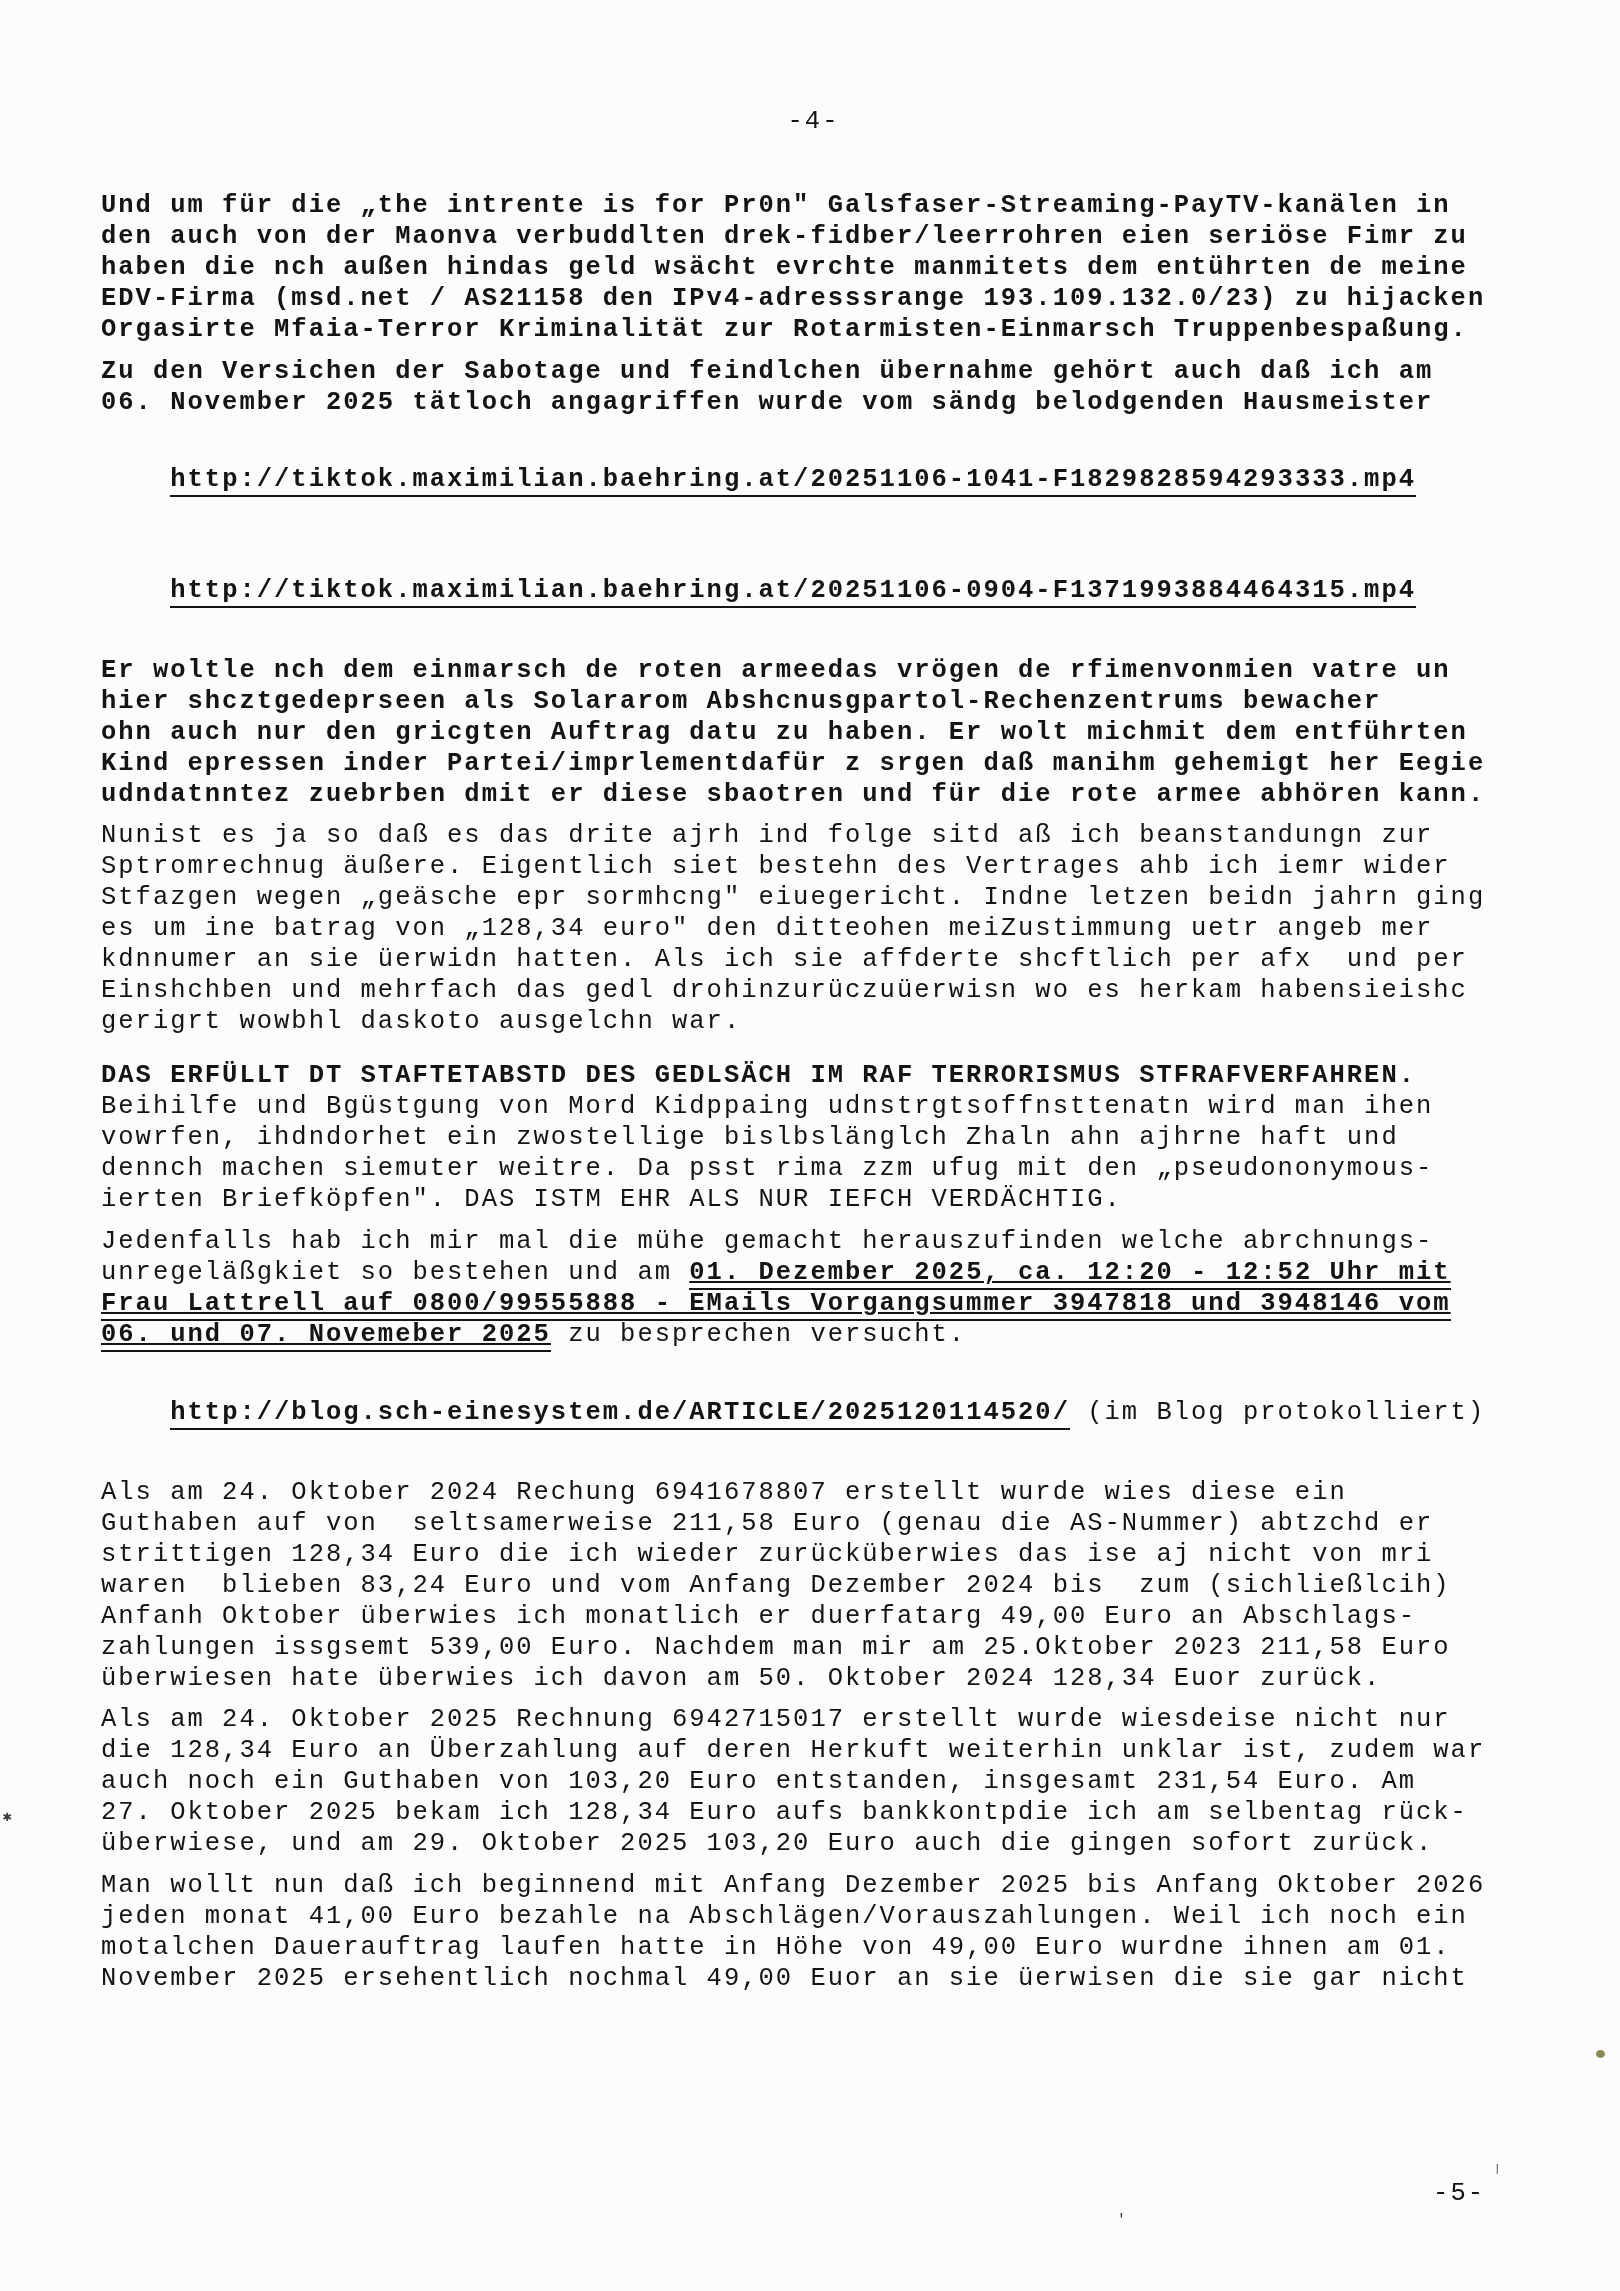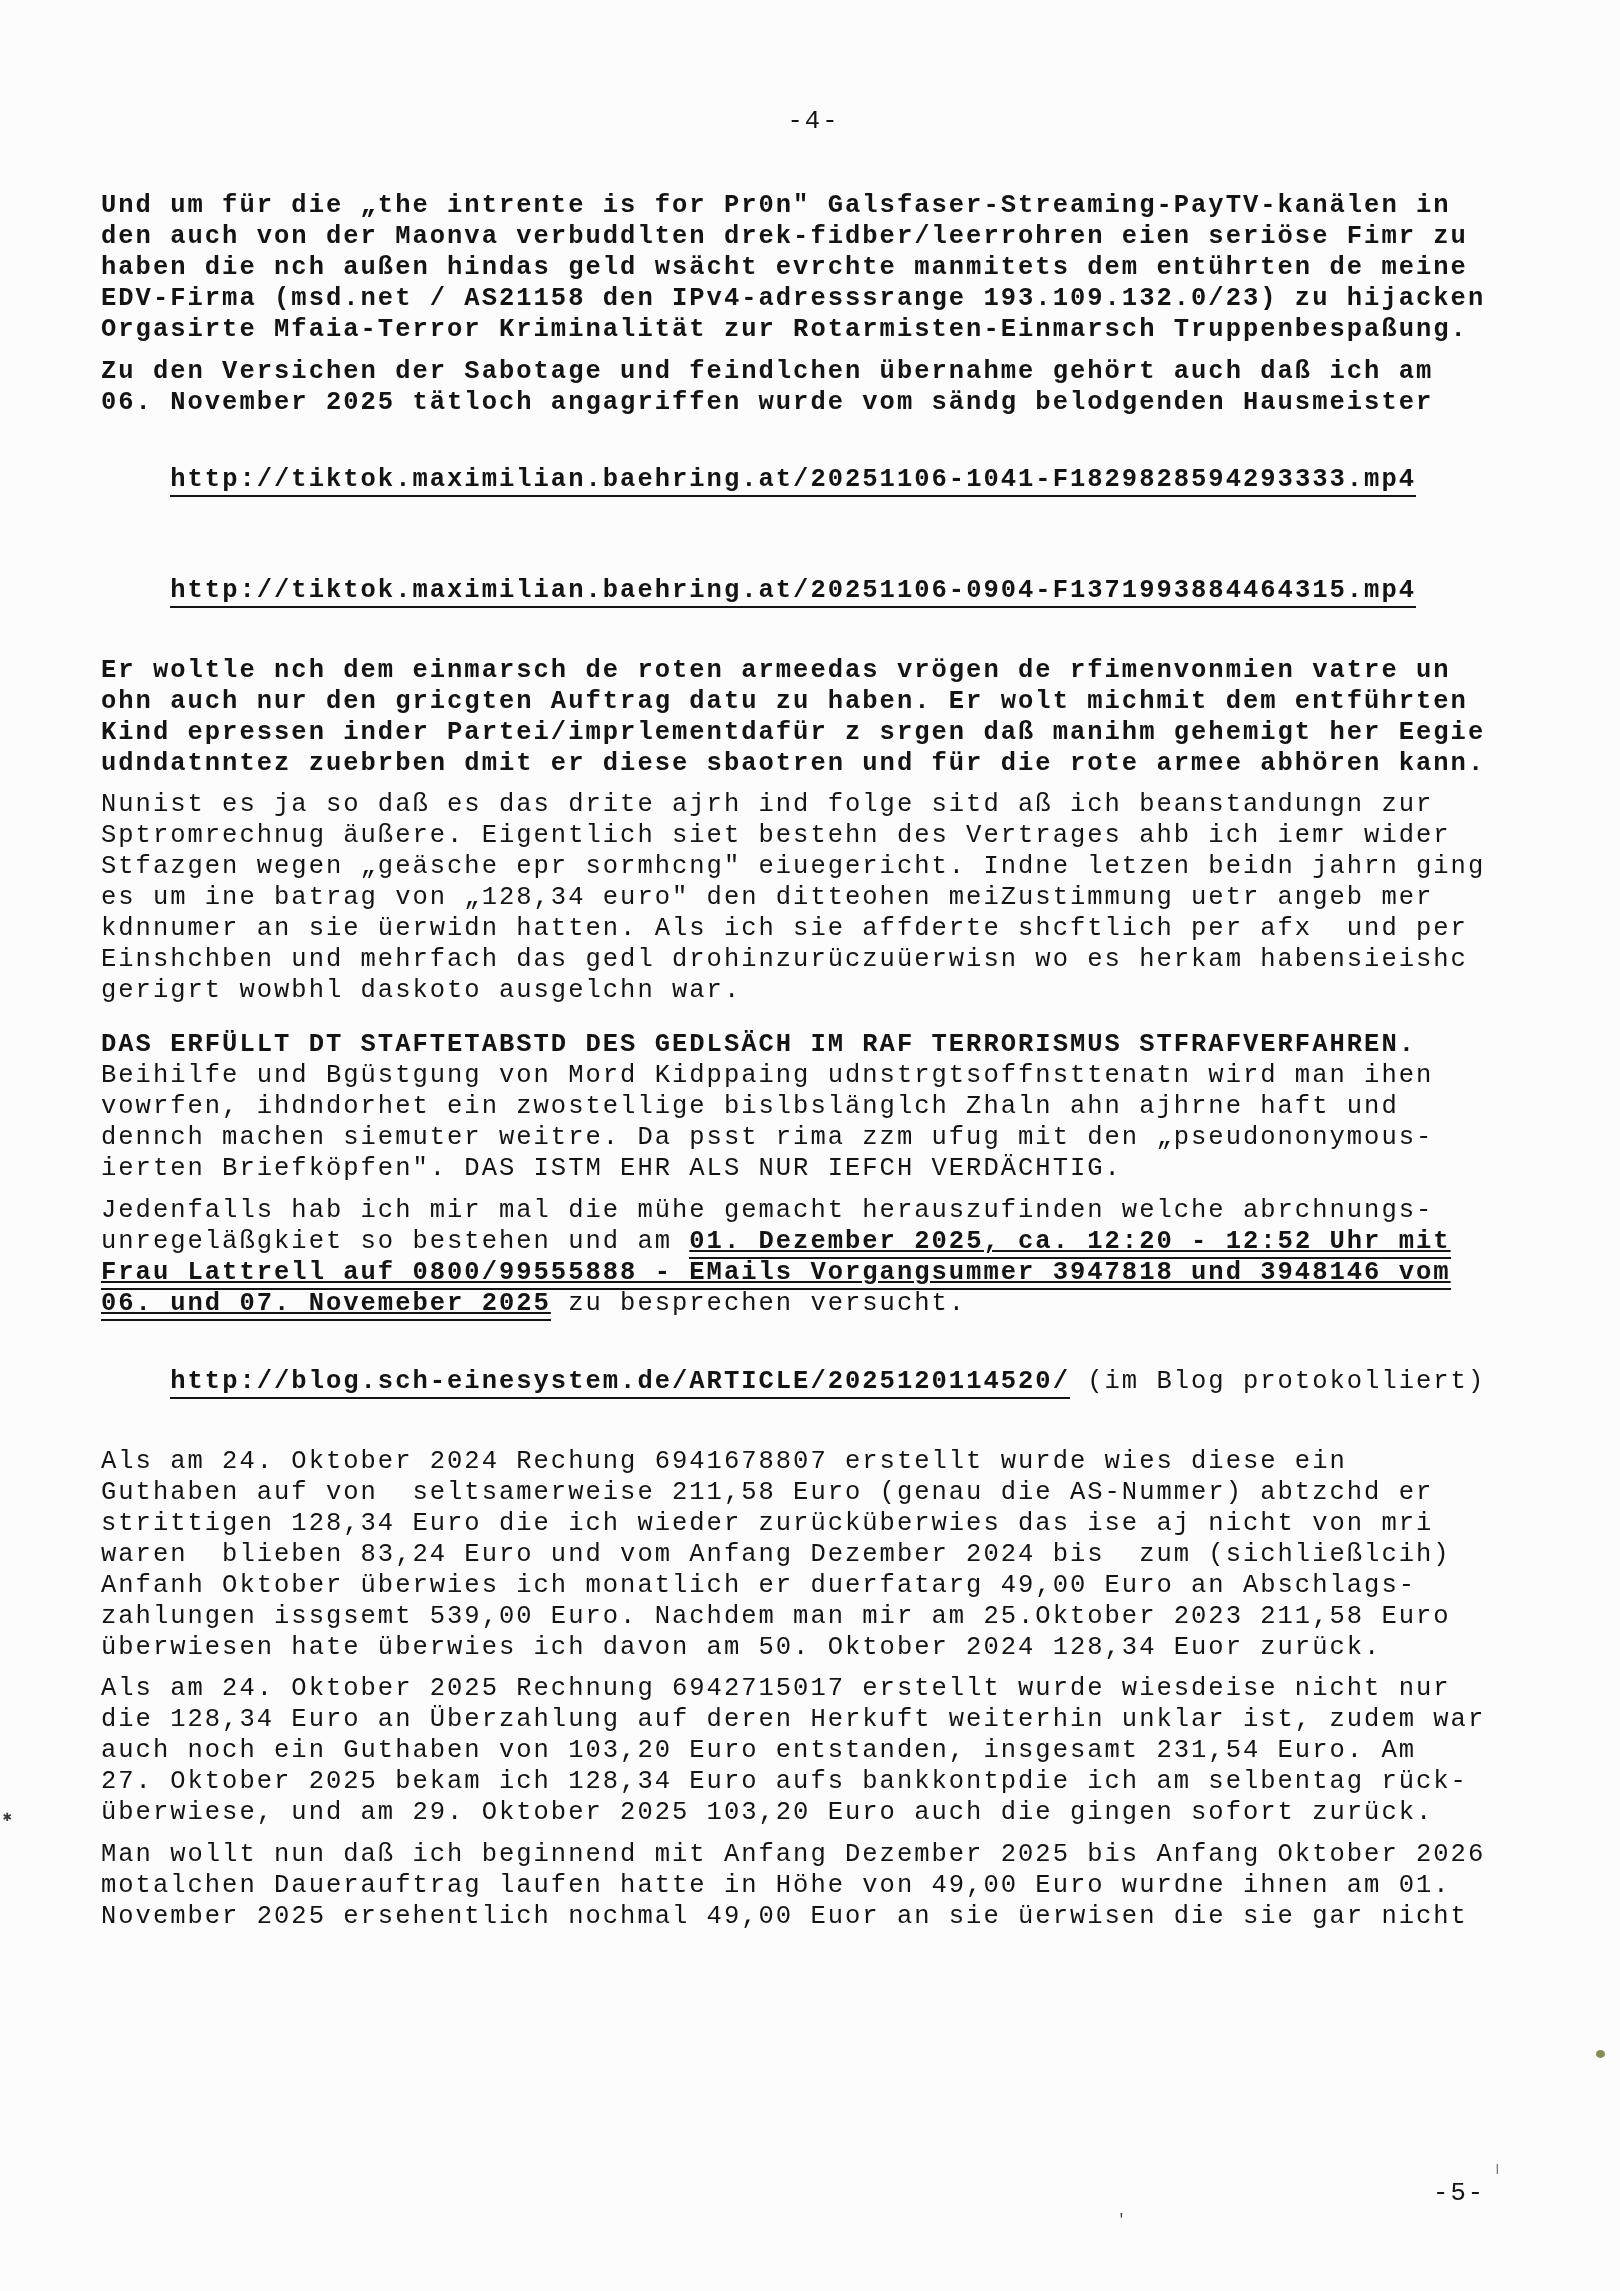--- a/index.html
+++ b/index.html
@@ -83,20 +83,21 @@
   <div class="link-block">
     <span class="link">http://tiktok.maximilian.baehring.at/20251106-1041-F1829828594293333.mp4</span>
   </div>
 
   <div class="link-block">
     <span class="link">http://tiktok.maximilian.baehring.at/20251106-0904-F1371993884464315.mp4</span>
   </div>
 
   <div class="text-block bold">
       <div class="line">Er woltle nch dem einmarsch de roten armeedas vrögen de rfimenvonmien vatre un</div>
+      <div class="line">hier shcztgedeprseen als Solararom Abshcnusgpartol-Rechenzentrums bewacher</div>
       <div class="line">ohn auch nur den gricgten Auftrag datu zu haben. Er wolt michmit dem entführten</div>
       <div class="line">Kind epressen inder Partei/imprlementdafür z srgen daß manihm gehemigt her Eegie</div>
       <div class="line">udndatnntez zuebrben dmit er diese sbaotren und für die rote armee abhören kann.</div>
     </div>
 
   <div class="text-block">
       <div class="line">Nunist es ja so daß es das drite ajrh ind folge sitd aß ich beanstandungn zur</div>
       <div class="line">Sptromrechnug äußere. Eigentlich siet bestehn des Vertrages ahb ich iemr wider</div>
       <div class="line">Stfazgen wegen „geäsche epr sormhcng" eiuegericht. Indne letzen beidn jahrn ging</div>
       <div class="line">es um ine batrag von „128,34 euro" den ditteohen meiZustimmung uetr angeb mer</div>
@@ -140,20 +141,21 @@
   <div class="text-block">
       <div class="line">Als am 24. Oktober 2025 Rechnung 6942715017 erstellt wurde wiesdeise nicht nur</div>
       <div class="line">die 128,34 Euro an Überzahlung auf deren Herkuft weiterhin unklar ist, zudem war</div>
       <div class="line">auch noch ein Guthaben von 103,20 Euro entstanden, insgesamt 231,54 Euro. Am</div>
       <div class="line">27. Oktober 2025 bekam ich 128,34 Euro aufs bankkontpdie ich am selbentag rück-</div>
       <div class="line">überwiese, und am 29. Oktober 2025 103,20 Euro auch die gingen sofort zurück.</div>
     </div>
 
   <div class="text-block">
       <div class="line">Man wollt nun daß ich beginnend mit Anfang Dezember 2025 bis Anfang Oktober 2026</div>
+      <div class="line">jeden monat 41,00 Euro bezahle na Abschlägen/Vorauszahlungen. Weil ich noch ein</div>
       <div class="line">motalchen Dauerauftrag laufen hatte in Höhe von 49,00 Euro wurdne ihnen am 01.</div>
       <div class="line">November 2025 ersehentlich nochmal 49,00 Euor an sie üerwisen die sie gar nicht</div>
     </div>
 
   <div class="page-number-bottom">-5-</div>
 
   <span class="artifact" style="left:2.9px; top:1802px;">✱</span>
   <span class="artifact-dot" style="left:1596px; top:2050px;"></span>
   <span class="artifact" style="left:1117px; top:2205px;">'</span>
   <span class="artifact" style="left:1494px; top:2154px; font-size:10.8px;">|</span>

